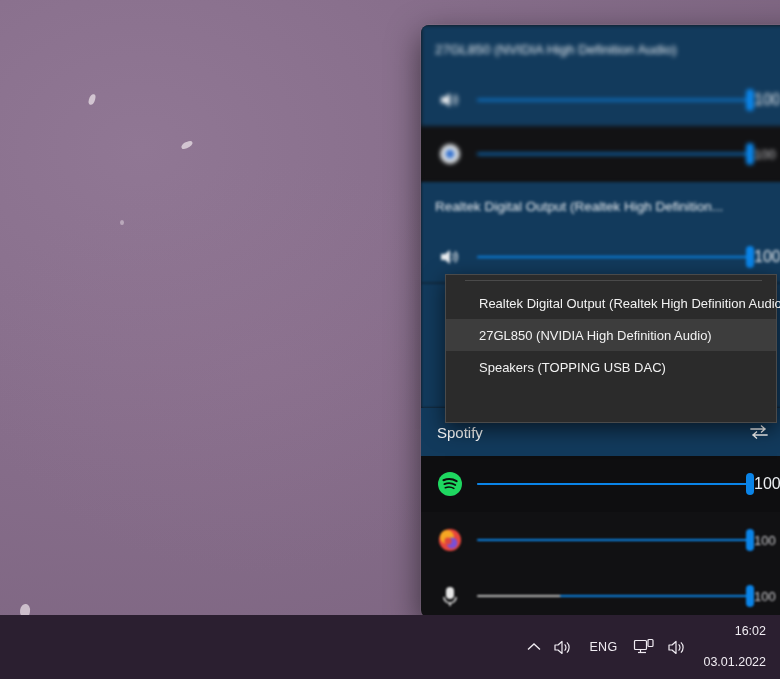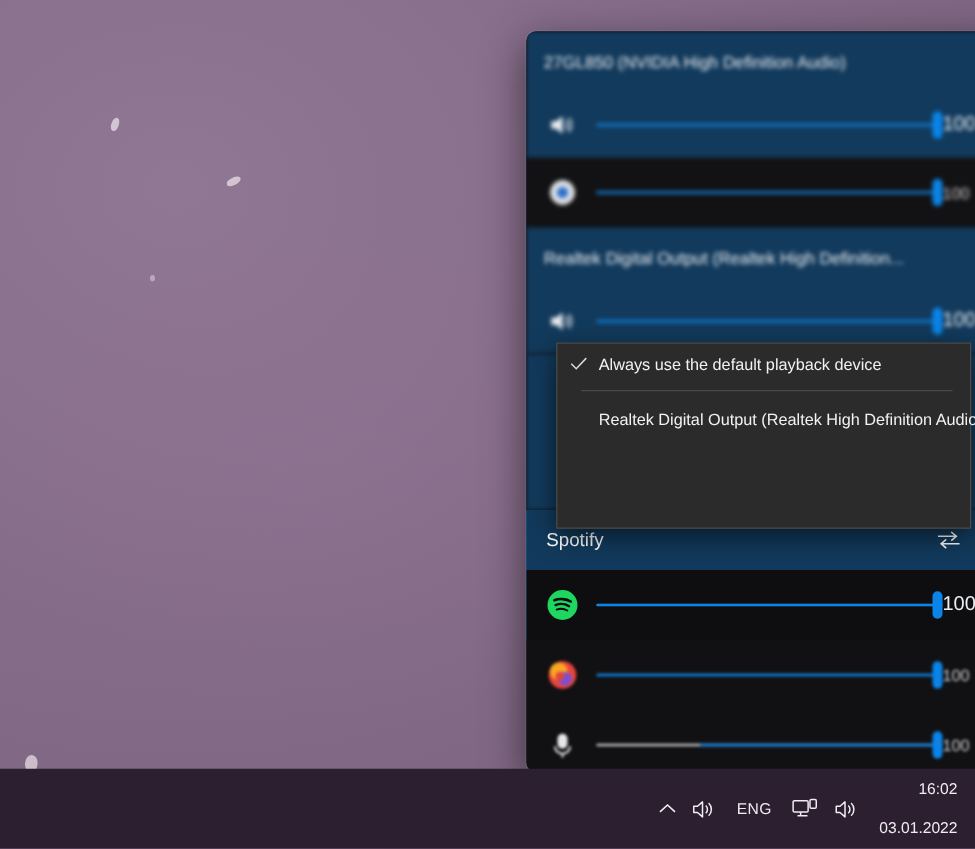--- a/index.html
+++ b/index.html
@@ -223,31 +223,29 @@
         <span class="track" style="background:#bdbdbd"></span>
         <span class="fill" style="width:100%;left:30%;right:0;width:70%"></span>
         <span class="thumb" style="left:calc(100% - 8px)"></span>
       </span>
       <span class="val sm">100</span>
     </div>
   </div>
 </div>
 
 <div id="device-menu">
-  <div class="mi">
-    <span class="check">
-      <svg width="14" height="12" viewBox="0 0 14 12">
-          <path d="M1 6 L5 10 L13 1.5" fill="none" stroke="#dcdcdc" stroke-width="1.2"></path>
-        </svg>
-    </span>
-    <span class="lbl">Always use the default playback device</span>
-  </div>
   <div class="msep"></div>
   <div class="mi indent">
     <span class="lbl">Realtek Digital Output (Realtek High Definition Audio)</span>
+  </div>
+  <div class="mi indent hl">
+    <span class="lbl">27GL850 (NVIDIA High Definition Audio)</span>
+  </div>
+  <div class="mi indent">
+    <span class="lbl">Speakers (TOPPING USB DAC)</span>
   </div>
 </div>
 
 <div id="taskbar">
   <div class="tb-item">
     <svg width="14" height="10" viewBox="0 0 14 10">
         <path d="M1 7.5 L7 2 L13 7.5" fill="none" stroke="#f0ecf2" stroke-width="1.3"></path>
       </svg>
   </div>
   <div class="tb-item">

